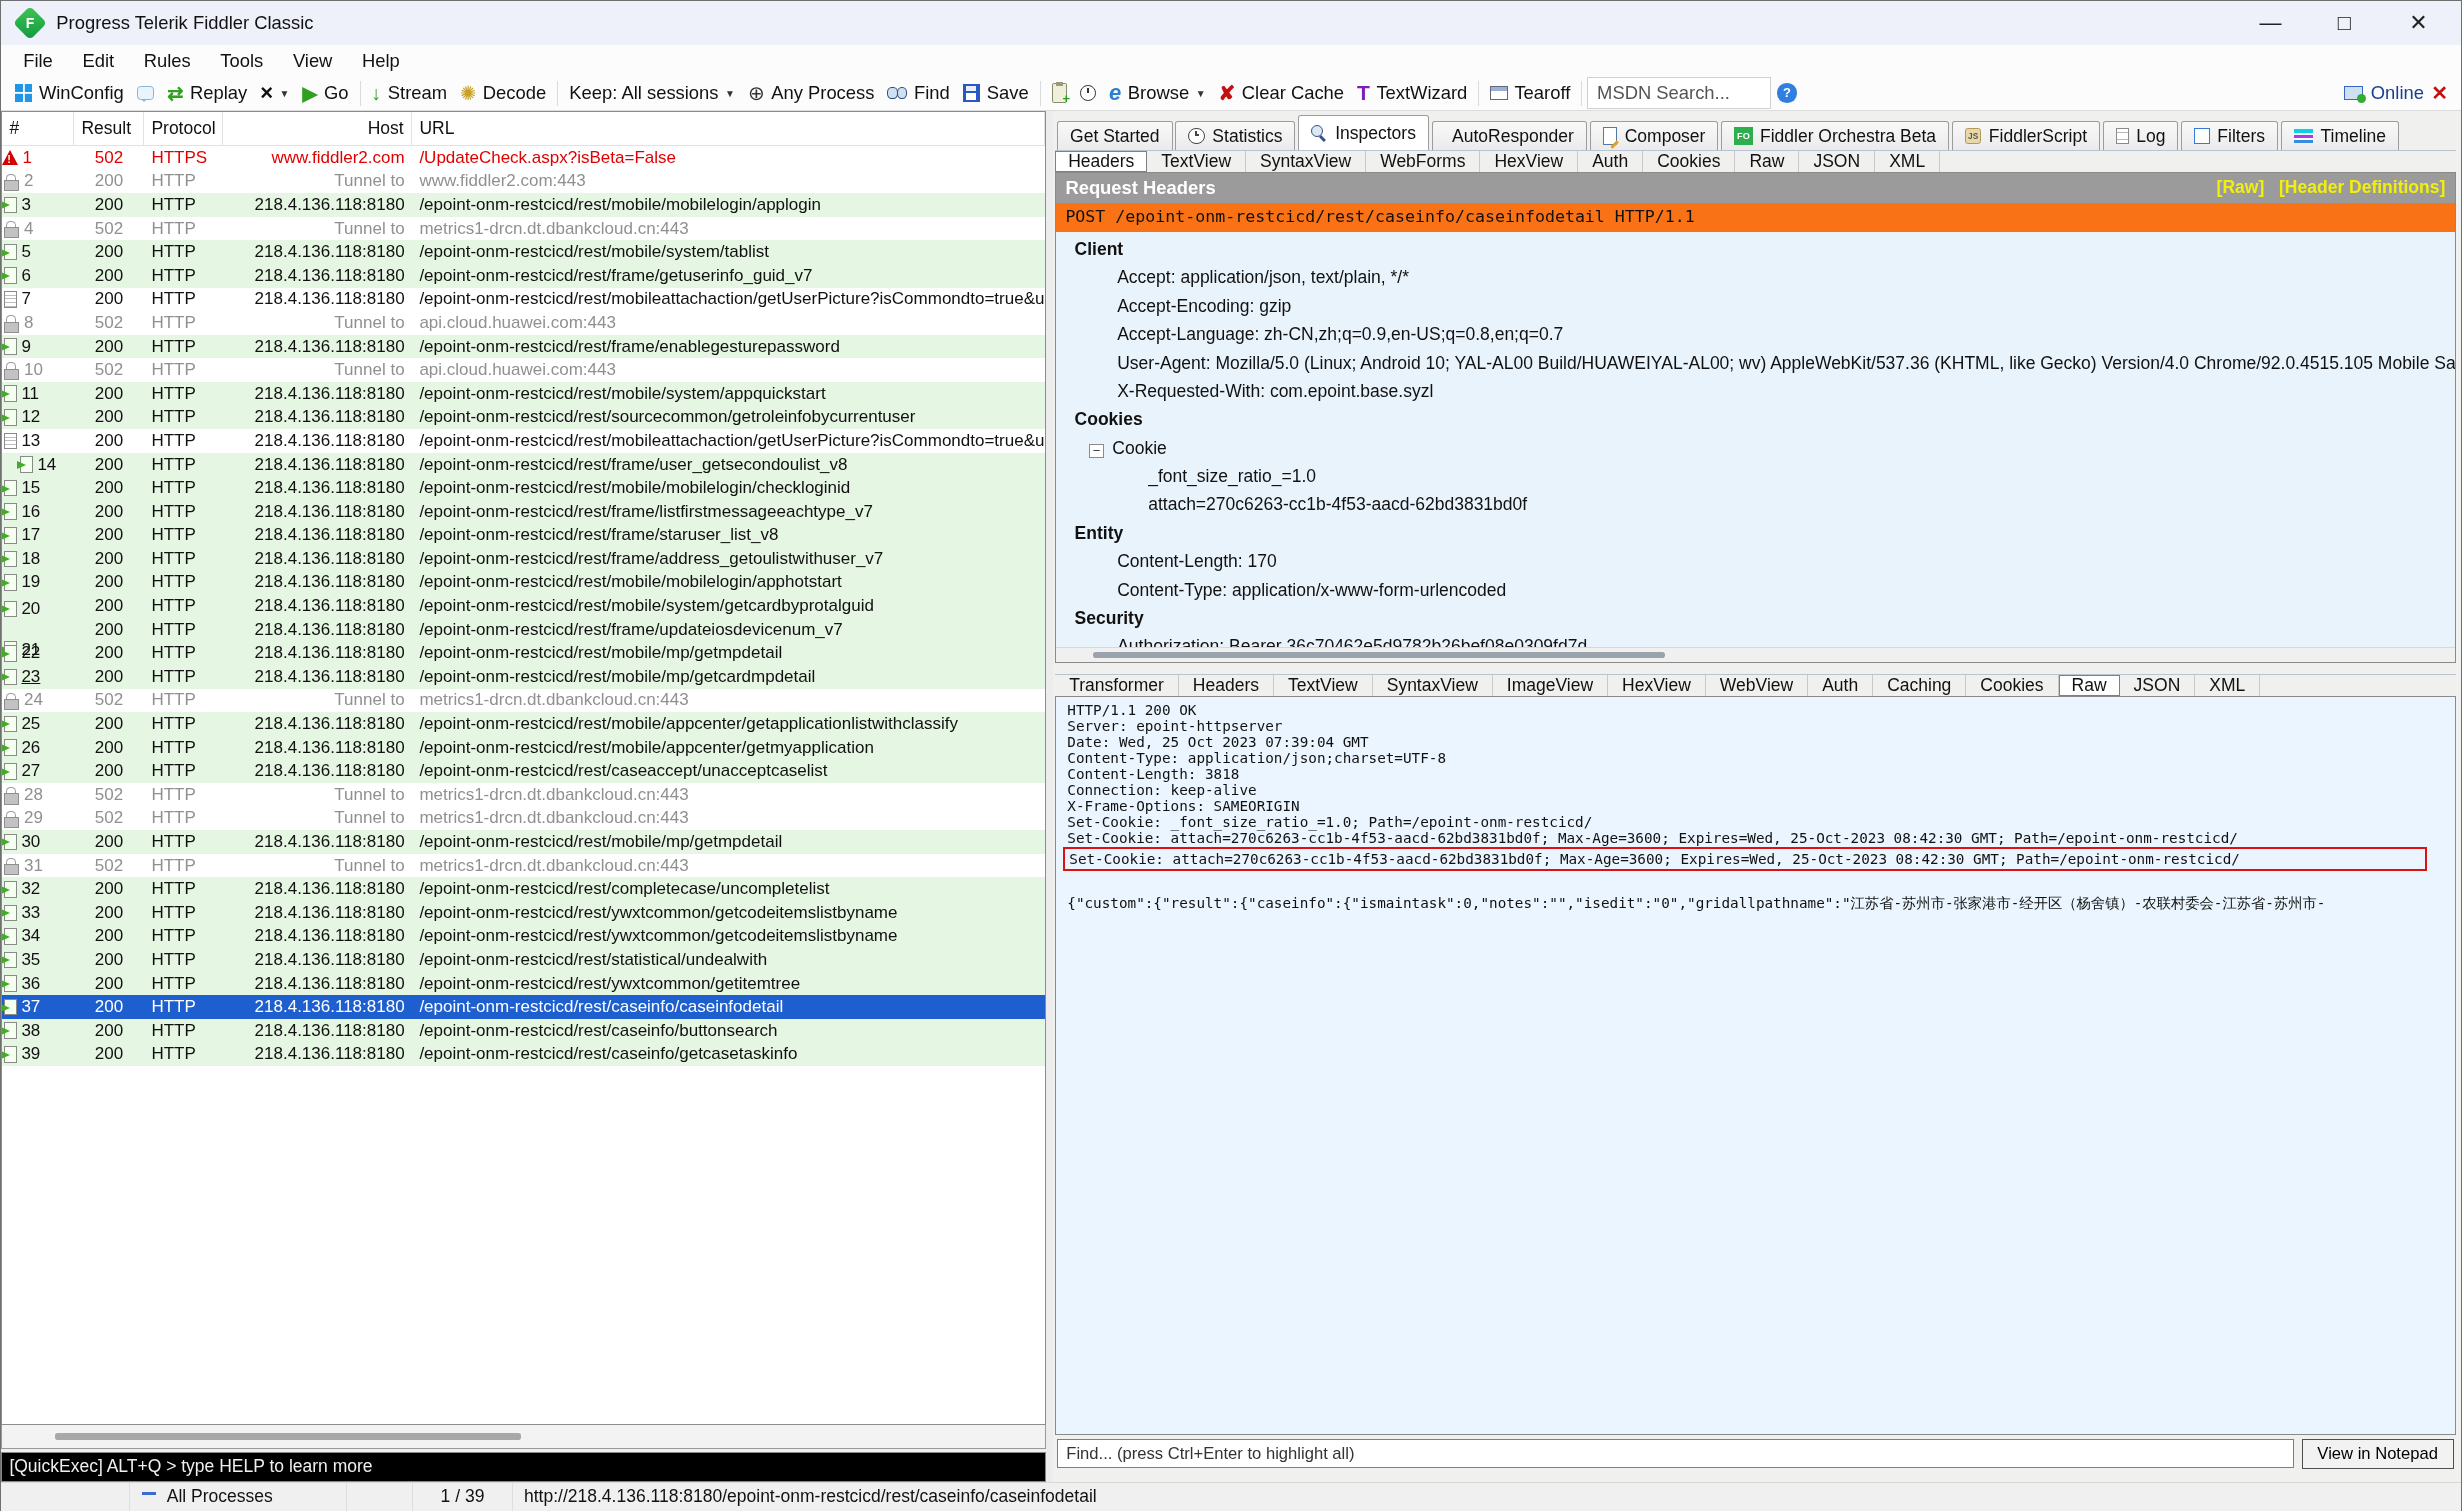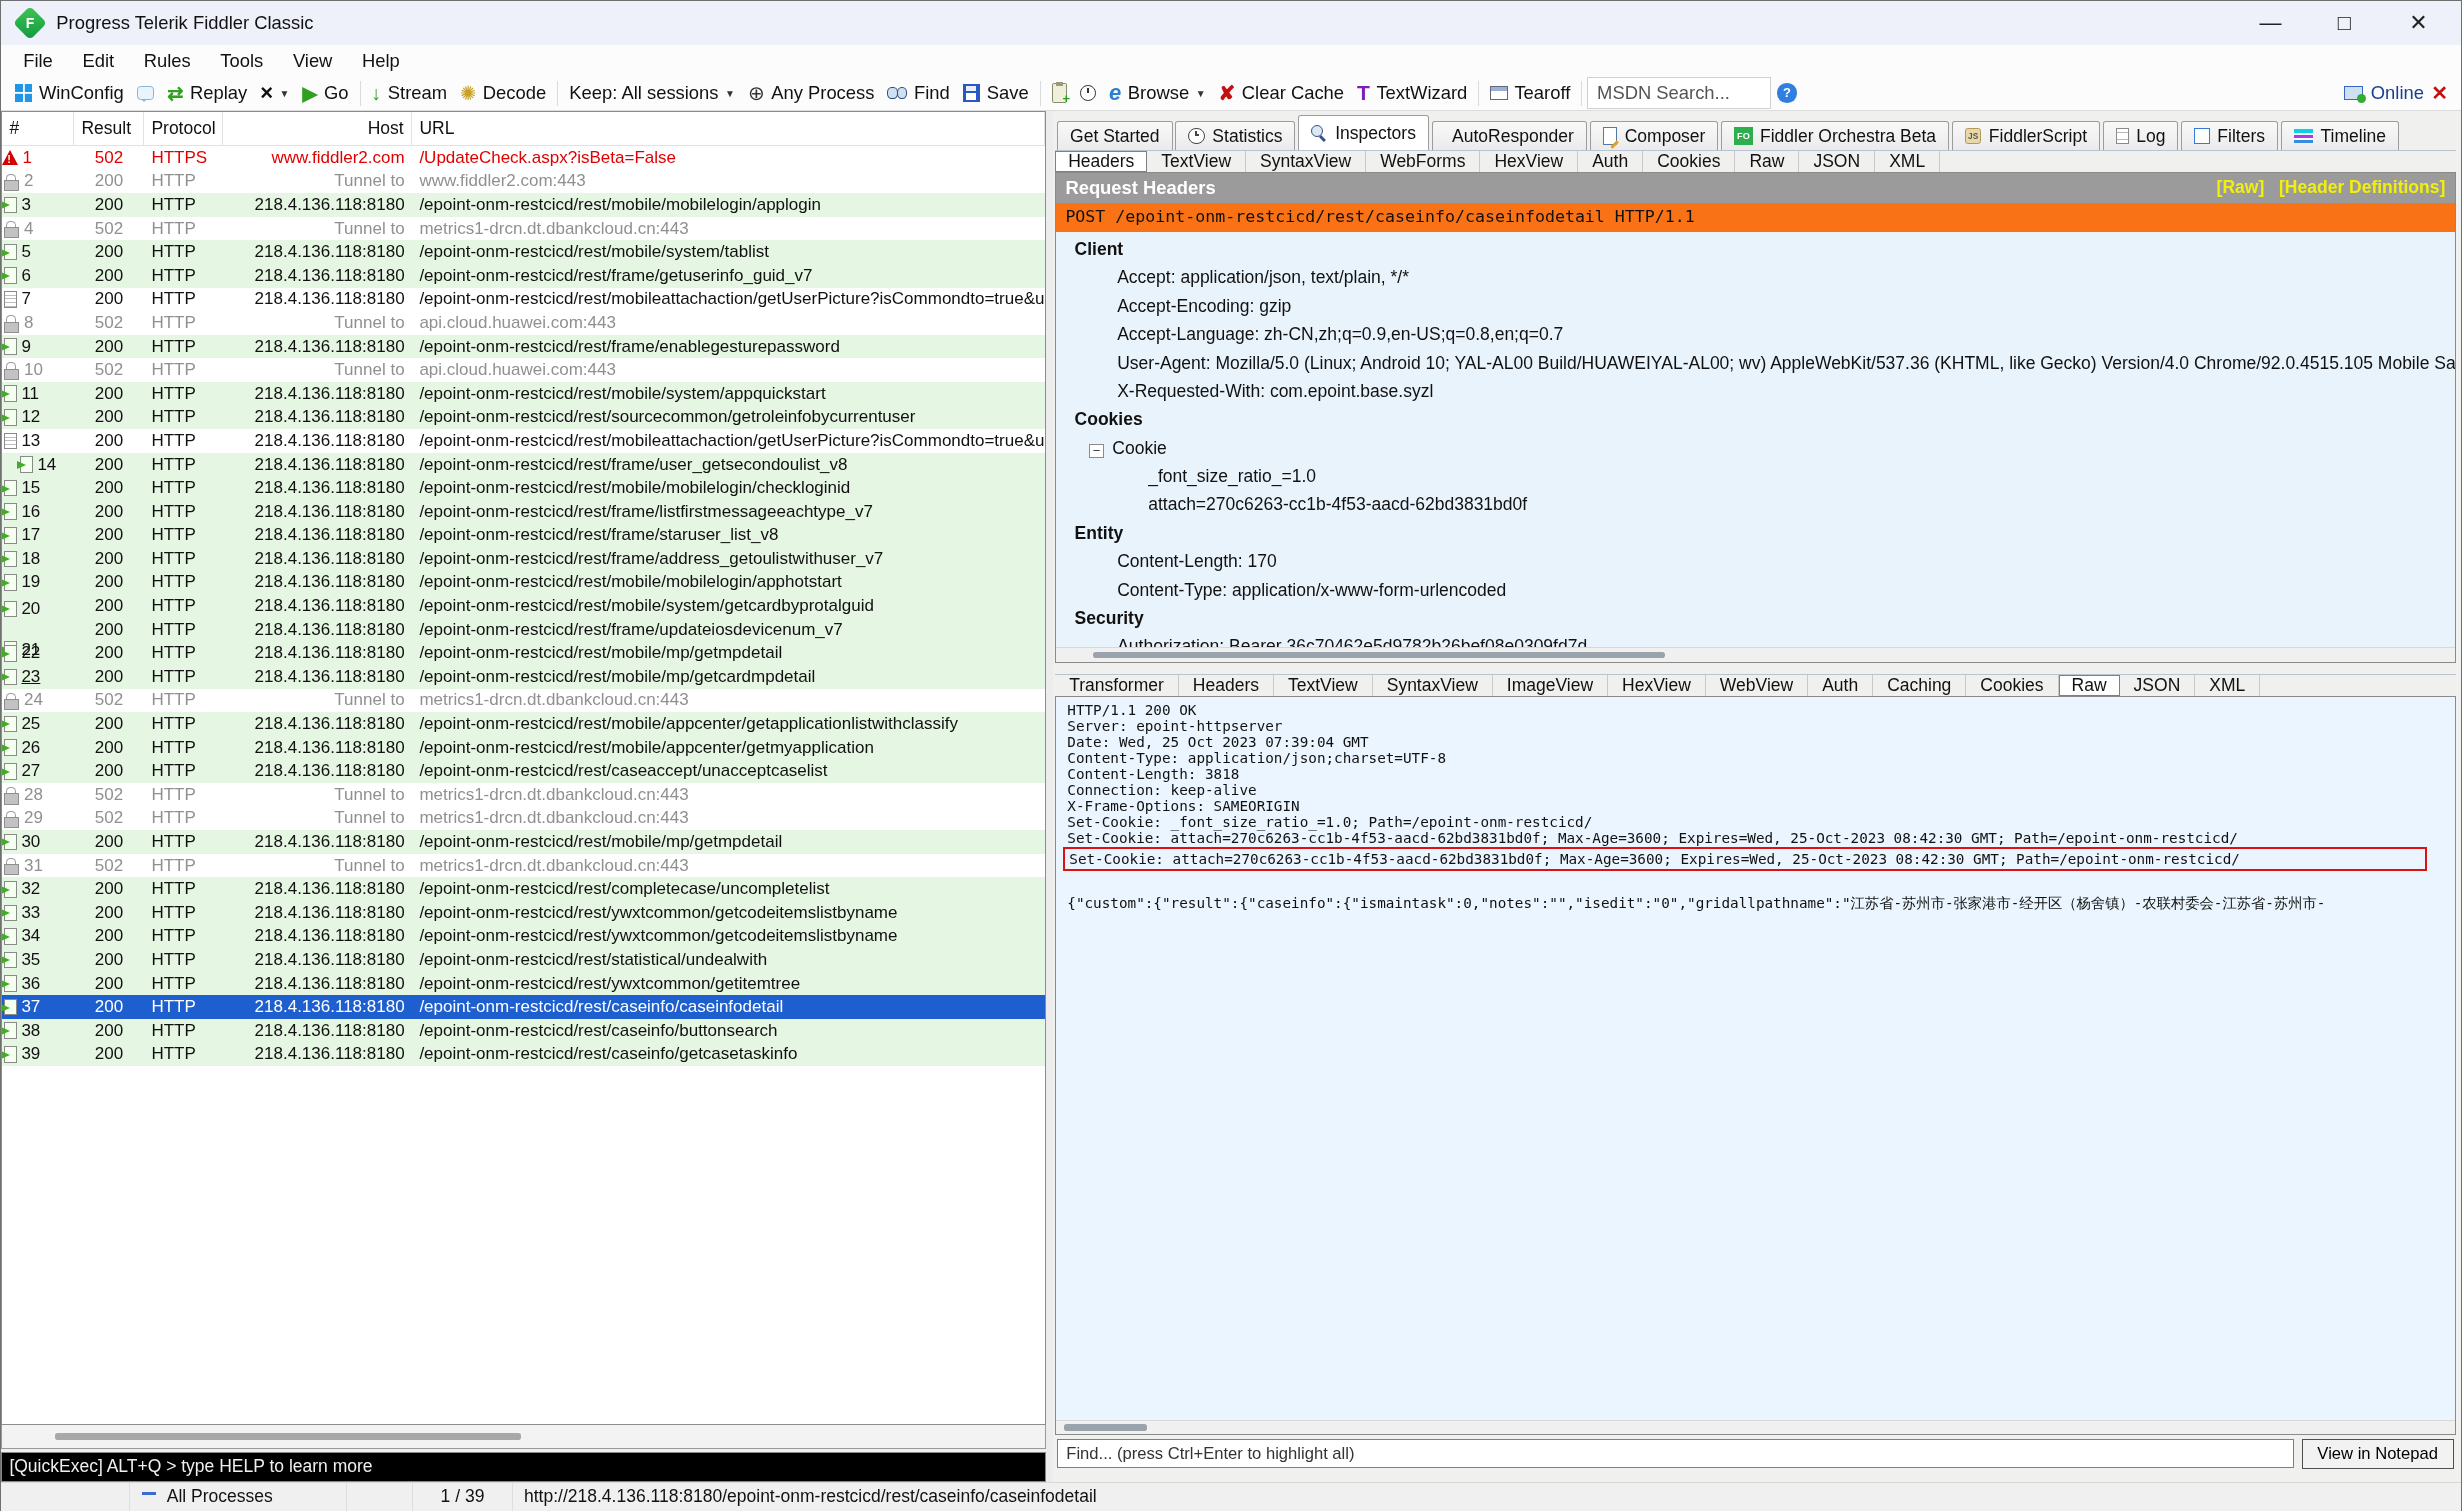--- a/index.html
+++ b/index.html
@@ -143,21 +143,21 @@
   .tree-item.node { padding-left:33px; }
   .tree-item.leaf2 { padding-left:92px; }
   .expander { display:inline-flex; width:14.8px; height:14.8px; border:0.9px solid #8a8a8a; background:#fff; align-items:center;
     justify-content:center; font-size:13px; line-height:13px; margin-right:8.3px; vertical-align:-1.8px; color:#333; }
   .scrollstrip { height:14.8px; background:#f0f0f0; border-top:0.9px solid #d8d8d8; position:relative; flex:none; }
   .scrollstrip .thumb { position:absolute; left:37px; top:3.7px; width:572px; height:6.5px; background:#9aa2ab; border-radius:2.8px; }
   .h-splitter { height:11px; flex:none; }
 
   
   .resp-panel { flex:1; display:flex; flex-direction:column; margin:0 5.5px 0 1.8px; min-height:0; min-width:0; }
-  .resp-box { flex:1; border:0.9px solid #8a8a8a; background:#eaf5ff; display:flex; flex-direction:column; min-height:0; }
+  .resp-box { flex:1; border:0.9px solid #8a8a8a; background:#eaf5ff; display:flex; flex-direction:row; min-height:0; }
   .raw-area { flex:1; padding:4.6px 6.5px; overflow:hidden; font-family:"DejaVu Sans Mono","Liberation Mono",monospace;
     font-size:14.3px; line-height:16px; white-space:pre; }
   .raw-line { padding:0 4.6px; }
   .raw-line.red { border:2.8px solid #e01010; margin:1.8px 0; padding:1.8px 4.6px; width:98.5%; }
   .resp-body { margin-top:24px; padding:0 4.6px; white-space:pre; overflow:hidden; }
   .resp-scroll .thumb { left:7.4px; width:83px; }
   .find-row { height:37px; display:flex; align-items:center; gap:7.4px; padding:3.7px 1.8px; flex:none; }
   .find-input { flex:1; height:29px; border:0.9px solid #7f7f7f; background:#fff; padding:0 8.3px; font-size:16.6px;
     font-family:"Liberation Sans",sans-serif; color:#222; min-width:0; }
   .find-input::placeholder { color:#333; opacity:1; }

